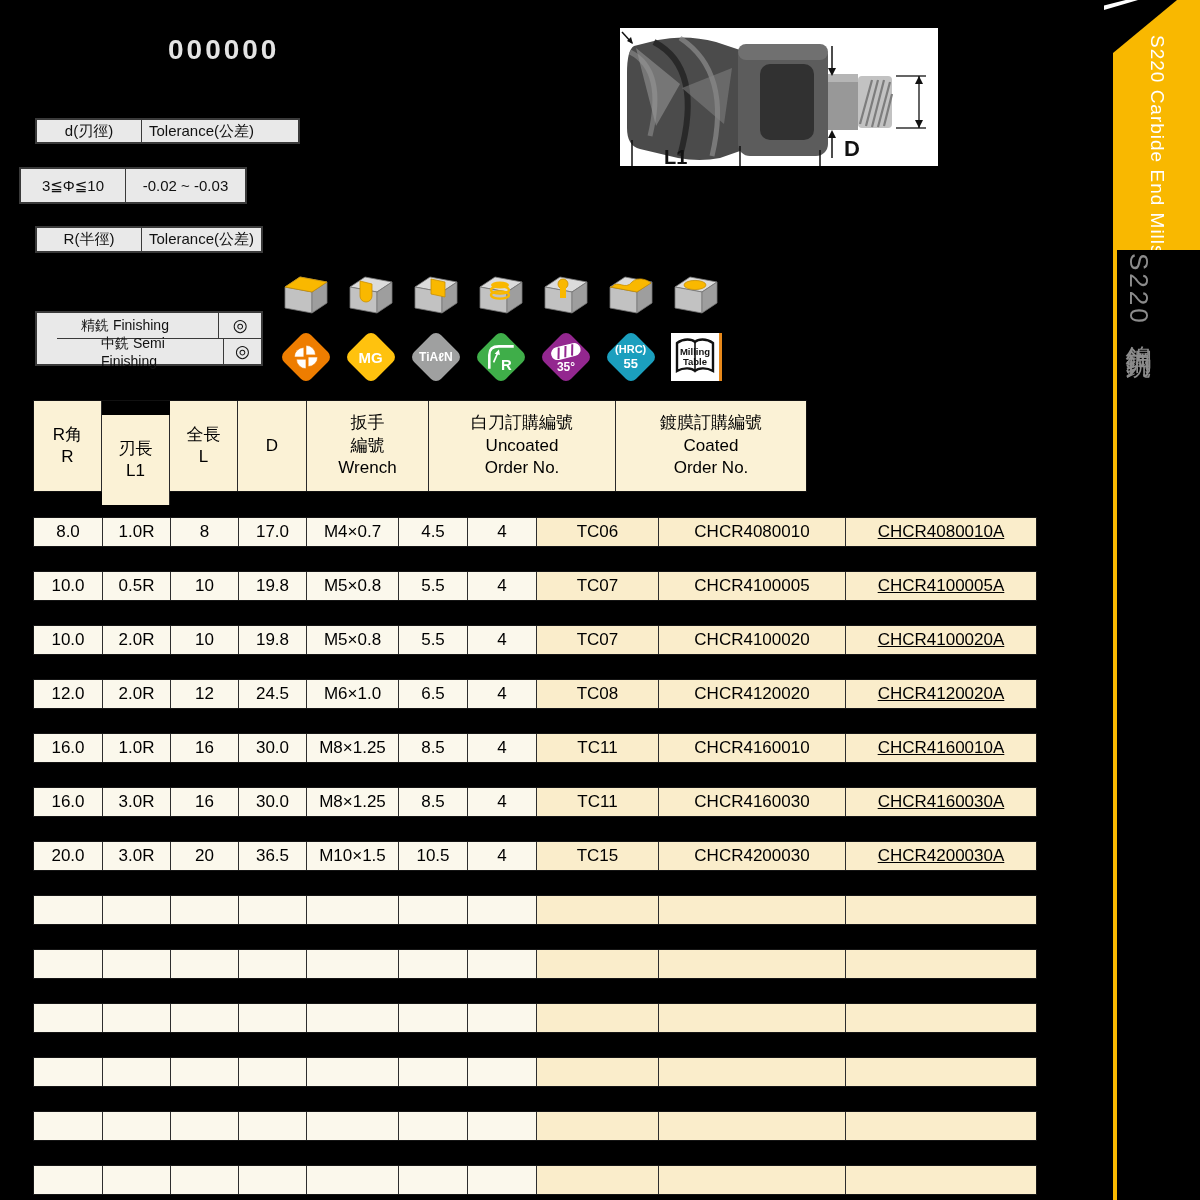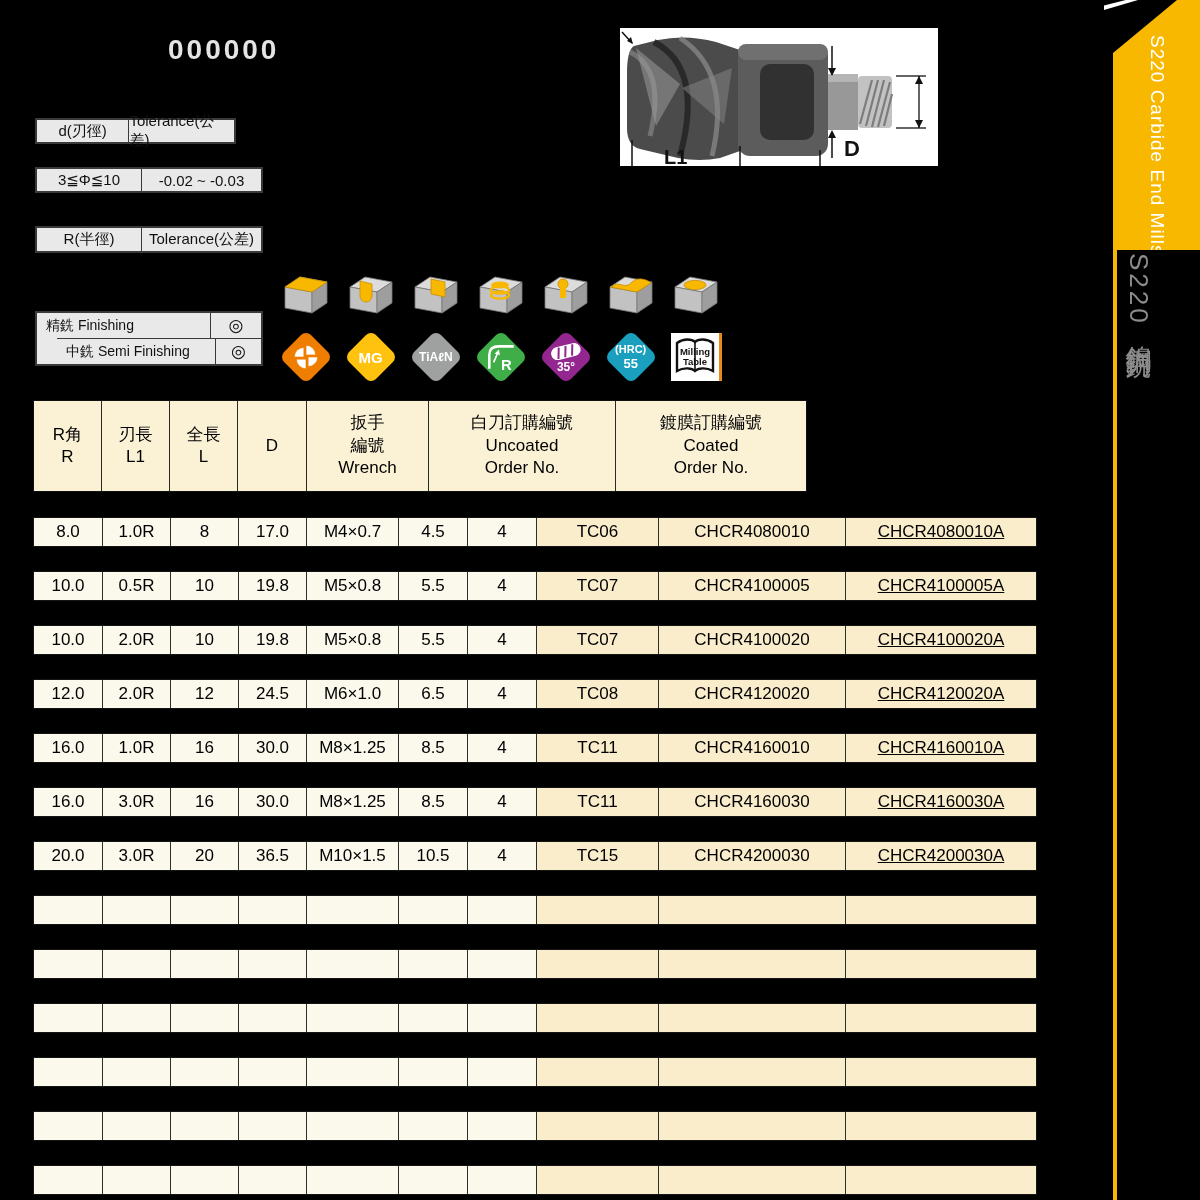--- a/index.html
+++ b/index.html
@@ -8,21 +8,21 @@
   .abs{position:absolute;}
 
   
   #part-number{left:168px;top:34px;color:#E4E4E4;font-size:28px;font-weight:bold;letter-spacing:3px;}
 
   
   .gtable{background:#E9E9E9;border:2px solid #3a3a3a;display:flex;color:#111;box-sizing:border-box;}
   .gcell{display:flex;align-items:center;justify-content:center;font-size:15px;box-sizing:border-box;}
   .gdiv{border-left:1px solid #3a3a3a;}
   .fin-table{flex-direction:column;}
-  .fin-row{display:flex;height:25px;}
+  .fin-row{display:flex;height:25px;padding-left:35px;}
   .fin-row+.fin-row{border-top:1px solid #3a3a3a;margin-left:20px;}
   .fin-label{width:173px;justify-content:flex-start;padding-left:9px;font-size:14px;}
   .fin-mark{width:51px;font-size:17px;border-left:1px solid #3a3a3a;}
 
   
   #photo{left:620px;top:28px;width:318px;height:138px;background:#fff;}
 
   
   #op-icons{left:281px;top:270px;display:flex;gap:15px;}
   .op-icon{width:50px;height:50px;}
@@ -103,25 +103,25 @@
       <text x="224" y="128" font-size="22" font-weight="bold" fill="#111">D</text>
 
       <line x1="276" y1="48" x2="306" y2="48" stroke="#111" stroke-width="1.3"></line>
       <line x1="276" y1="100" x2="306" y2="100" stroke="#111" stroke-width="1.3"></line>
       <line x1="299" y1="48" x2="299" y2="100" stroke="#111" stroke-width="1.3"></line>
       <polygon points="299,48 295,56 303,56" fill="#111"></polygon>
       <polygon points="299,100 295,92 303,92" fill="#111"></polygon>
     </svg>
   </div>
 
-  <div class="abs gtable" style="left:35px;top:118px;width:201px;height:26px;">
+  <div class="abs gtable" style="left:35px;top:118px;width:265px;height:26px;">
     <div class="gcell" style="width:104px;">d(刃徑)</div>
     <div class="gcell gdiv" style="width:120px;">Tolerance(公差)</div>
   </div>
-  <div class="abs gtable" style="left:35px;top:167px;width:228px;height:26px;text-align:right;">
+  <div class="abs gtable" style="left:19px;top:167px;width:228px;height:37px;text-align:right;">
     <div class="gcell" style="width:104px;">3≦Φ≦10</div>
     <div class="gcell gdiv" style="width:120px;">-0.02 ~ -0.03</div>
   </div>
   <div class="abs gtable" style="left:35px;top:226px;width:228px;height:27px;">
     <div class="gcell" style="width:104px;">R(半徑)</div>
     <div class="gcell gdiv" style="width:120px;">Tolerance(公差)</div>
   </div>
 
   <div class="abs gtable fin-table" style="left:35px;top:311px;width:228px;">
     <div class="fin-row">
@@ -253,21 +253,21 @@
           </svg>
         </div>
       </div>
     </div>
 
   <div id="spec-head" class="abs">
       <div class="hcell" style="width: 68px;">
         <span>R角</span>
         <span>R</span>
       </div>
-      <div class="hcell" style="width: 68px;">
+      <div class="hcell" style="width: 68px; margin-top: 14px;">
         <span>刃長</span>
         <span>L1</span>
       </div>
       <div class="hcell" style="width: 68px; justify-content: center;">
         <span>全長</span>
         <span>L</span>
       </div>
       <div class="hcell" style="width: 69px;">
         <span>D</span>
       </div>

